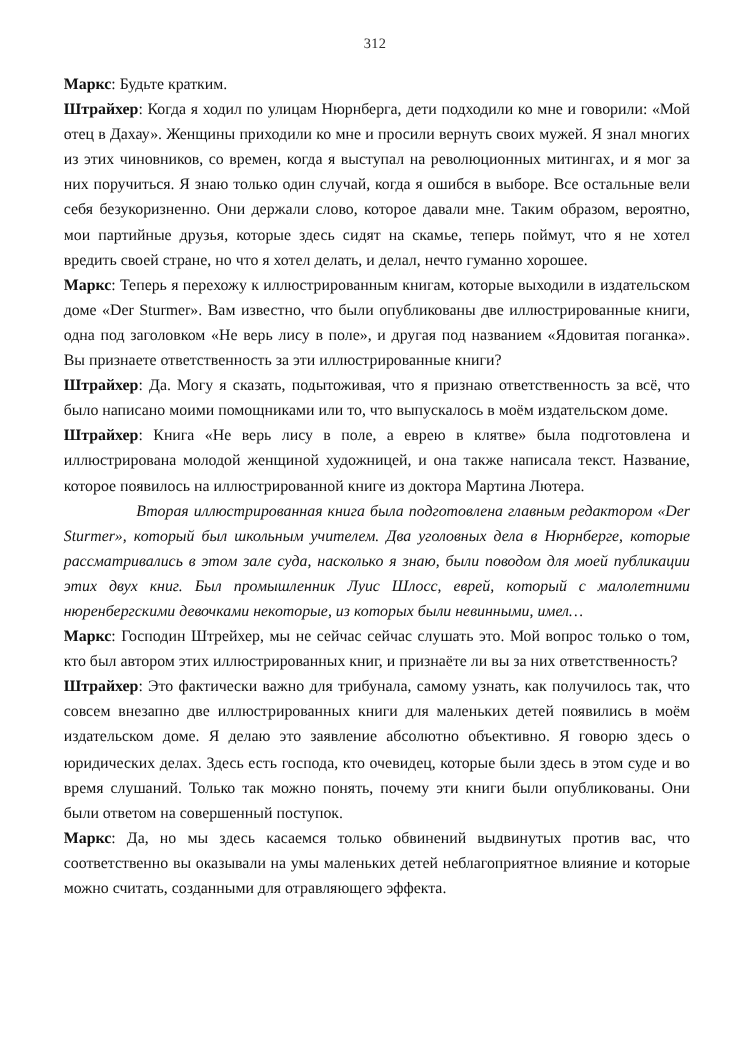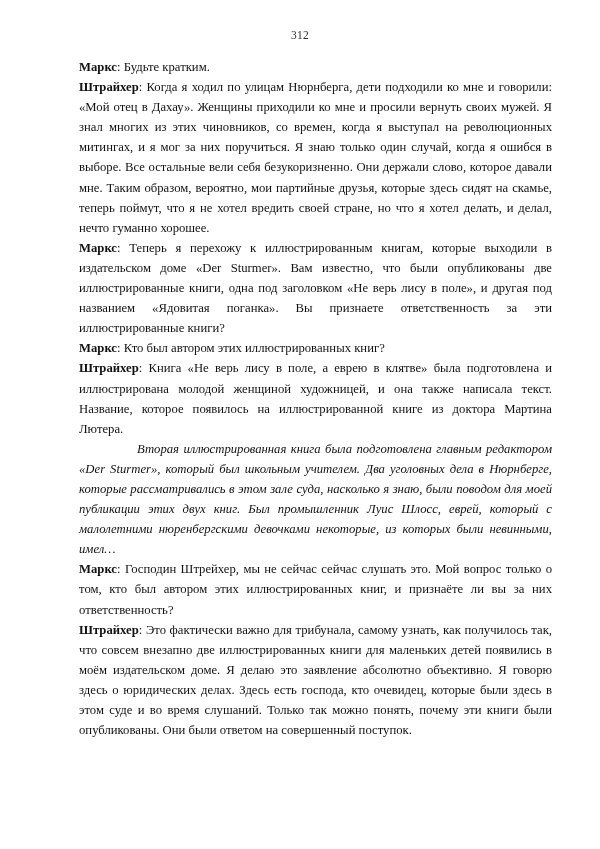--- a/index.html
+++ b/index.html
@@ -48,21 +48,20 @@
     text-align: justify;
     text-indent: 0;
   }
   .body-text p.indented {
     text-indent: 58px;
     font-style: italic;
   }
   
   .body-text p {
     text-align-last: left;
-    margin-left: 28px;
   }
   .speaker {
     font-weight: bold;
   }
 </style>
 </head>
 <body>
 
 <div class="page">
 
@@ -75,36 +74,39 @@
     </p>
 
     <p>
       <span class="speaker">Штрайхер</span><span>: </span><span>Когда я ходил по улицам Нюрнберга, дети подходили ко мне и говорили: «Мой отец в Дахау». Женщины приходили ко мне и просили вернуть своих мужей. Я знал многих из этих чиновников, со времен, когда я выступал на революционных митингах, и я мог за них поручиться. Я знаю только один случай, когда я ошибся в выборе. Все остальные вели себя безукоризненно. Они держали слово, которое давали мне. Таким образом, вероятно, мои партийные друзья, которые здесь сидят на скамье, теперь поймут, что я не хотел вредить своей стране, но что я хотел делать, и делал, нечто гуманно хорошее.</span>
     </p>
 
     <p>
       <span class="speaker">Маркс</span><span>: </span><span>Теперь я перехожу к иллюстрированным книгам, которые выходили в издательском доме «Der Sturmer». Вам известно, что были опубликованы две иллюстрированные книги, одна под заголовком «Не верь лису в поле», и другая под названием «Ядовитая поганка». Вы признаете ответственность за эти иллюстрированные книги?</span>
     </p>
 
+    <p>
+      <span class="speaker">Штрайхер</span><span>: </span><span>Да. Могу я сказать, подытоживая, что я признаю ответственность за всё, что было написано моими помощниками или то, что выпускалось в моём издательском доме.</span>
+    </p>
 
-    <p>
-      <span class="speaker">Маркс</span><span>: </span><span>Кто был автором этих иллюстрированных книг?</span>
-    </p>
 
     <p>
       <span class="speaker">Штрайхер</span><span>: </span><span>Книга «Не верь лису в поле, а еврею в клятве» была подготовлена и иллюстрирована молодой женщиной художницей, и она также написала текст. Название, которое появилось на иллюстрированной книге из доктора Мартина Лютера.</span>
     </p>
 
     <p class="indented">
       <span class="speaker"></span><span></span><span>Вторая иллюстрированная книга была подготовлена главным редактором «Der Sturmer», который был школьным учителем. Два уголовных дела в Нюрнберге, которые рассматривались в этом зале суда, насколько я знаю, были поводом для моей публикации этих двух книг. Был промышленник Луис Шлосс, еврей, который с малолетними нюренбергскими девочками некоторые, из которых были невинными, имел…</span>
     </p>
 
     <p>
       <span class="speaker">Маркс</span><span>: </span><span>Господин Штрейхер, мы не сейчас сейчас слушать это. Мой вопрос только о том, кто был автором этих иллюстрированных книг, и признаёте ли вы за них ответственность?</span>
     </p>
 
     <p>
       <span class="speaker">Штрайхер</span><span>: </span><span>Это фактически важно для трибунала, самому узнать, как получилось так, что совсем внезапно две иллюстрированных книги для маленьких детей появились в моём издательском доме. Я делаю это заявление абсолютно объективно. Я говорю здесь о юридических делах. Здесь есть господа, кто очевидец, которые были здесь в этом суде и во время слушаний. Только так можно понять, почему эти книги были опубликованы. Они были ответом на совершенный поступок.</span>
     </p>
 
+    <p>
+      <span class="speaker">Маркс</span><span>: </span><span>Да, но мы здесь касаемся только обвинений выдвинутых против вас, что соответственно вы оказывали на умы маленьких детей неблагоприятное влияние и которые можно считать, созданными для отравляющего эффекта.</span>
+    </p>
 
   </div>
 </div>
 
 </body></html>

